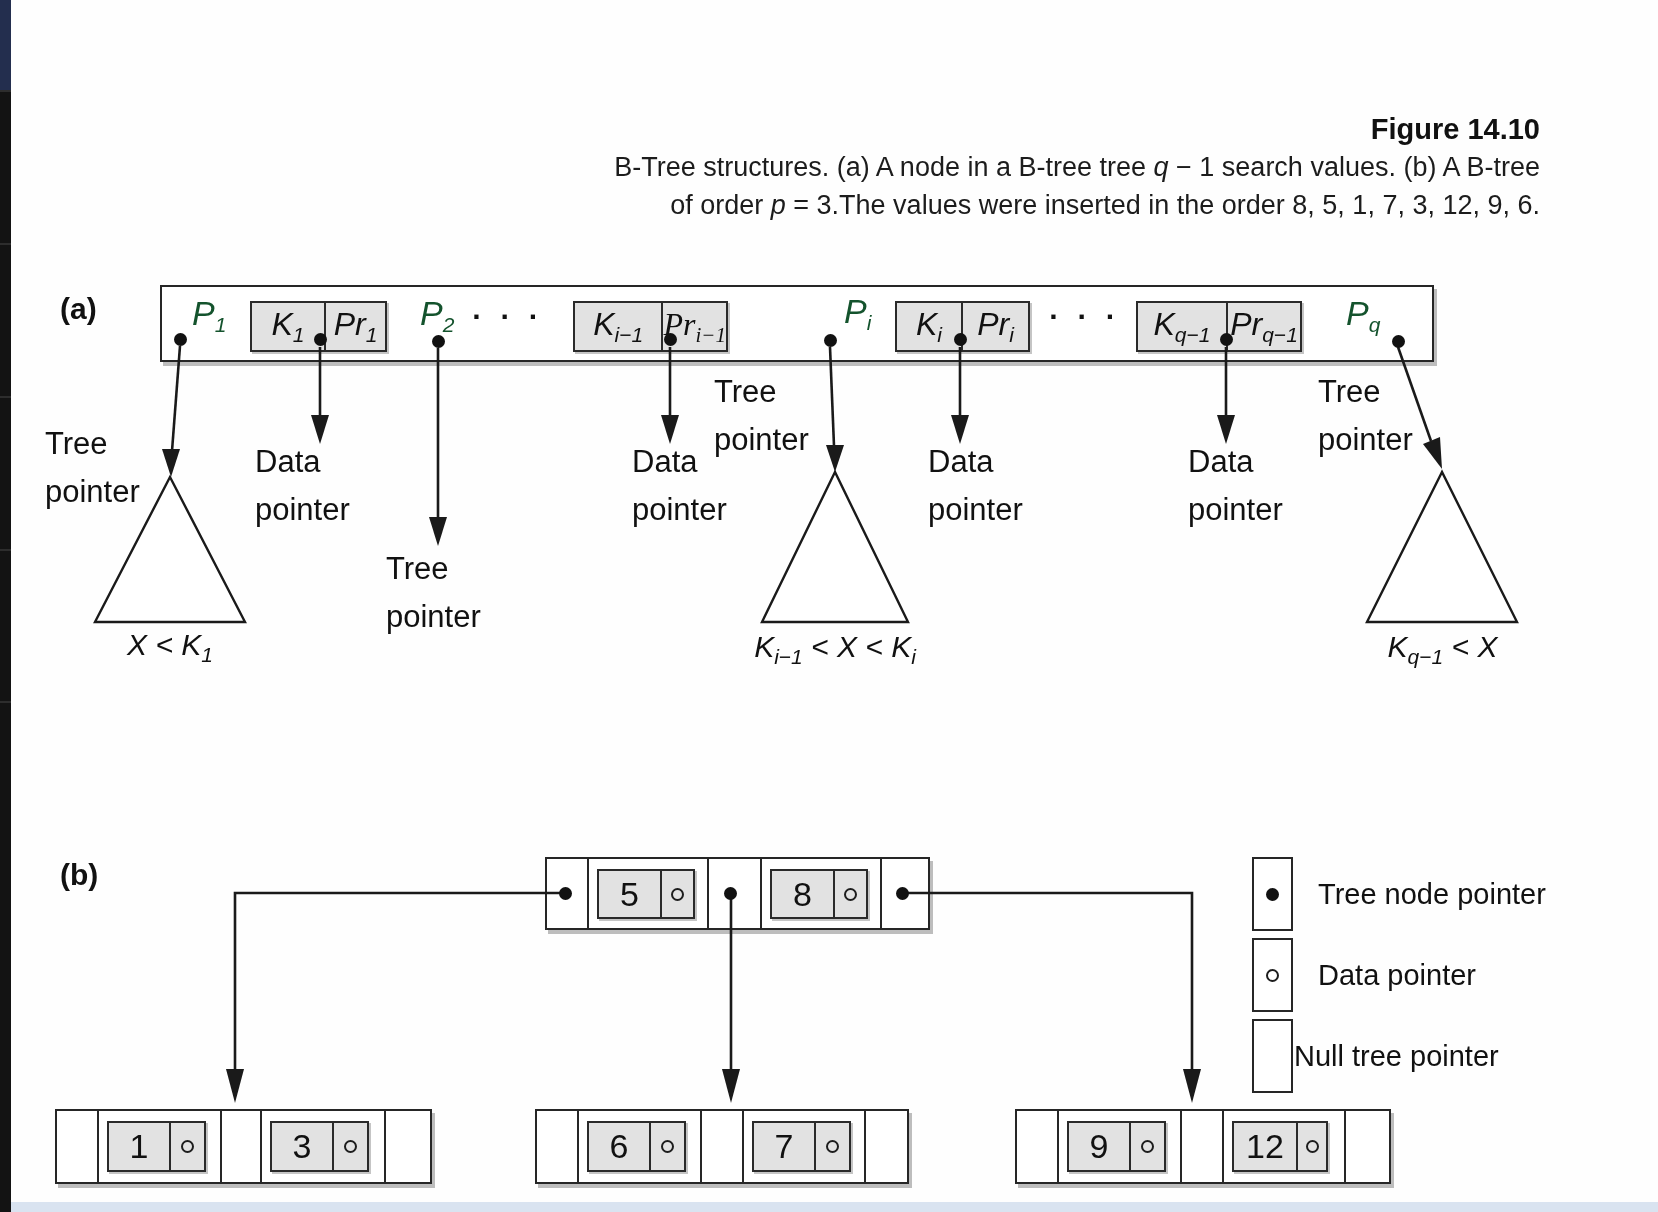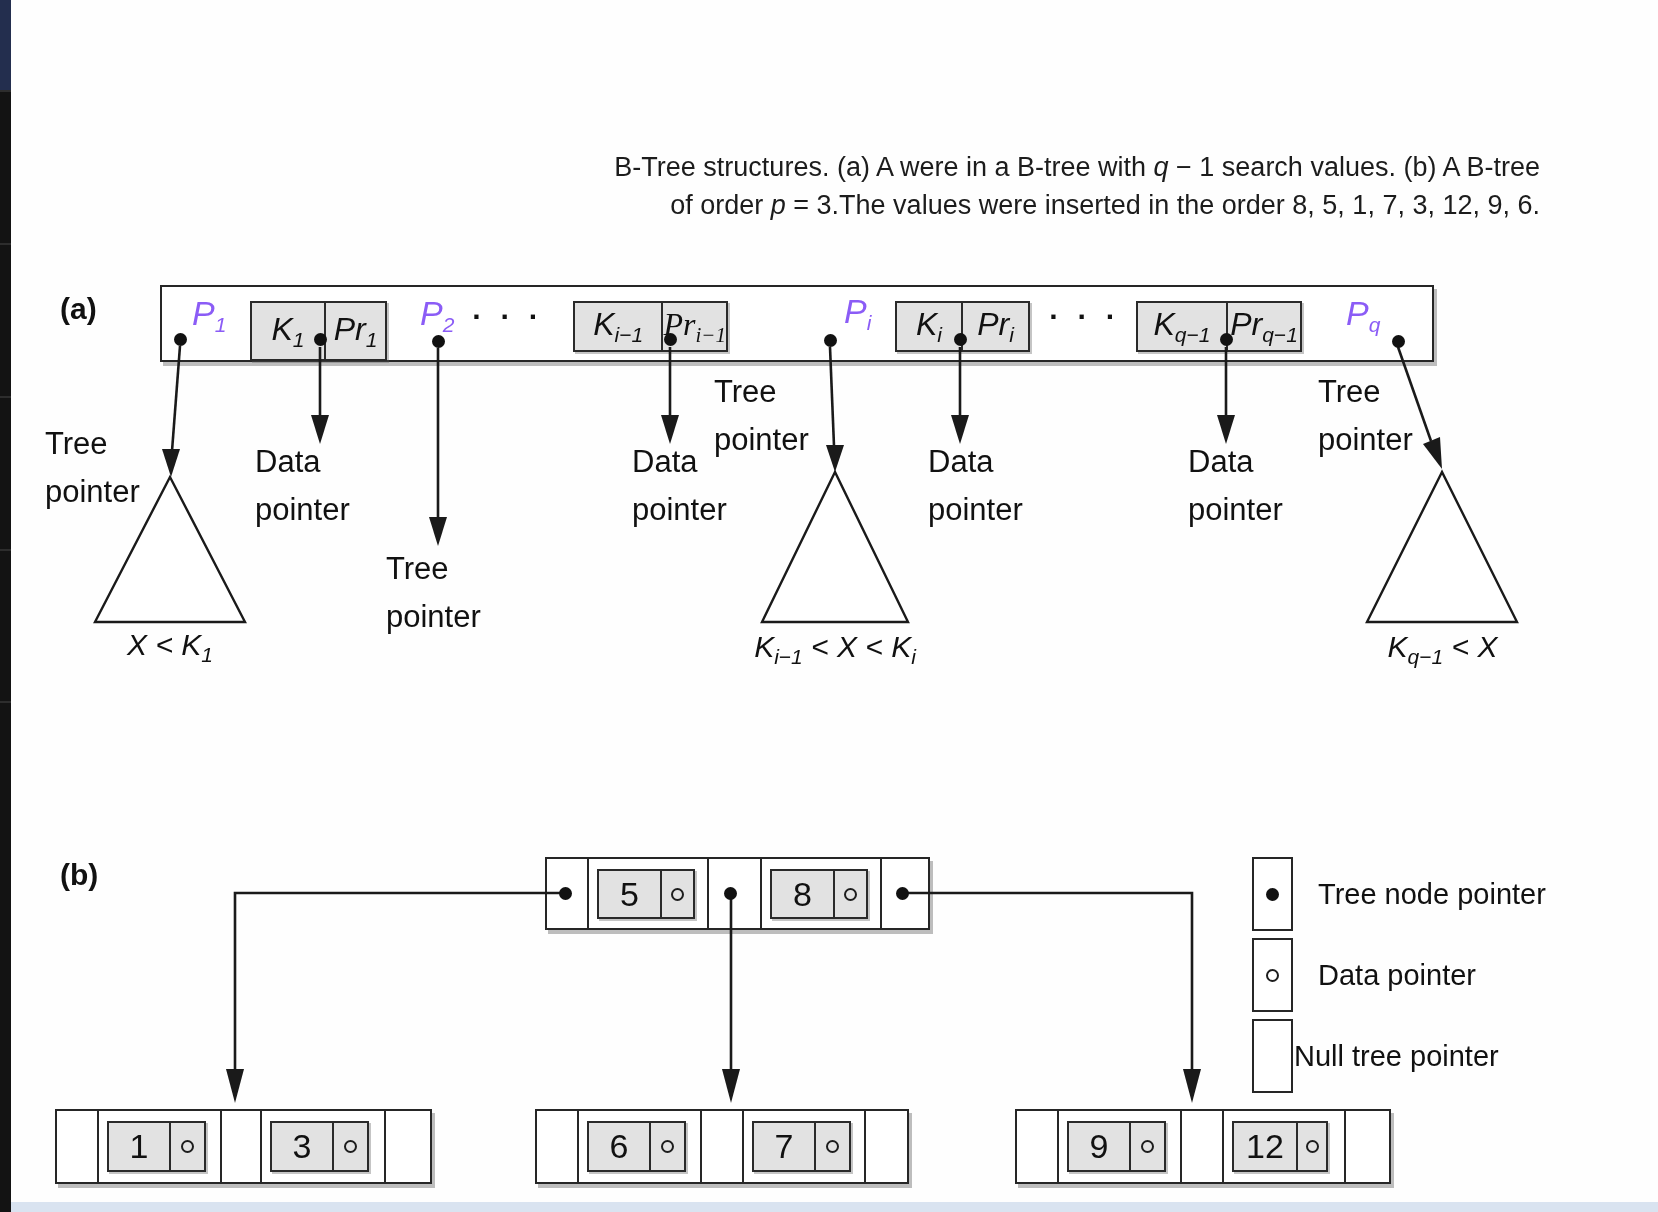--- a/index.html
+++ b/index.html
@@ -27,21 +27,21 @@
          text-shadow:3px 3px 2px rgba(45,52,80,0.55);z-index:2;}
   .figlabel{left:400px;top:113px;width:1140px;text-align:right;font-size:29px;
             font-weight:bold;color:#111;z-index:2;}
   .cap{left:400px;width:1140px;text-align:right;font-size:27px;color:#1c1c1c;z-index:2;}
   .cap1{top:152px;} .cap2{top:190px;}
   .iv{font-style:italic;}
 
   
   .seclabel{font-size:30px;font-weight:bold;color:#111;z-index:2;}
   .var{font-style:italic;}
-  .plabel{font-size:34px;color:#8b5cf6;z-index:2;}
+  .plabel{font-size:34px;color:#14532d;z-index:2;}
   .sub{font-size:21px;font-style:italic;vertical-align:-7px;}
   .lbl{font-size:31px;color:#111;line-height:48px;z-index:2;}
   .xlbl{font-size:35px;font-weight:bold;font-style:italic;color:#111;text-align:center;z-index:2;}
   .cond{font-size:30px;font-style:italic;color:#111;text-align:center;z-index:2;}
   .ellipsis{font-size:30px;font-weight:bold;letter-spacing:5px;color:#111;z-index:2;text-align:center;}
 
   
   .node{border:2.5px solid #262626;background:#fff;z-index:1;
         box-shadow:3px 4px 0 rgba(110,110,110,0.45);}
   .divider{position:absolute;top:0;bottom:0;width:0;border-left:2.5px solid #262626;}
@@ -69,33 +69,34 @@
   <div class="abs left-strip">
     <div class="seg-navy"></div>
     <div class="hair" style="top:90px"></div>
     <div class="hair" style="top:243px"></div>
     <div class="hair" style="top:396px"></div>
     <div class="hair" style="top:549px"></div>
     <div class="hair" style="top:701px"></div>
   </div>
   <div class="abs bottom-strip"></div>
 
-  <div class="abs cap cap1"><span>B-Tree structures. (a) A were in a B-tree with </span><span class="iv">q</span><span> − 1 search values. (b) A B-tree</span></div>
+  <div class="abs figlabel">Figure 14.10</div>
+  <div class="abs cap cap1"><span>B-Tree structures. (a) A node in a B-tree tree </span><span class="iv">q</span><span> − 1 search values. (b) A B-tree</span></div>
   <div class="abs cap cap2"><span>of order </span><span class="iv">p</span><span> = 3.The values were inserted in the order 8, 5, 1, 7, 3, 12, 9, 6.</span></div>
 
   <div class="abs seclabel" style="left:60px;top:292px;">(a)</div>
 
   <div class="abs node" style="left:160px;top:285px;width:1274px;height:77px;"></div>
 
   <div class="abs plabel" style="left:192px;top:294px;"><span class="var">P</span><span class="sub">1</span></div>
   <div class="abs plabel" style="left:420px;top:294px;"><span class="var">P</span><span class="sub">2</span></div>
   <div class="abs plabel" style="left:844px;top:292px;"><span class="var">P</span><span class="sub">i</span></div>
   <div class="abs plabel" style="left:1346px;top:294px;"><span class="var">P</span><span class="sub">q</span></div>
 
-  <div class="abs kbox" style="left:250px;top:301px;width:137px;height:60px;">
+  <div class="abs kbox" style="left:250px;top:301px;width:137px;height:51px;">
     <div class="cell" style="width:72px;">
         <span class="ktext"><span class="var">K</span><span class="sub">1</span></span>
       </div>
     <div class="cell" style="flex:1;">
         <span class="ktext"><span class="var">Pr</span><span class="sub">1</span></span>
       </div>
   </div>
   <div class="abs kbox" style="left:573px;top:301px;width:155px;height:51px;">
     <div class="cell" style="width:94px;">
         <span class="ktext"><span class="var">K</span><span class="sub">i−1</span></span>

